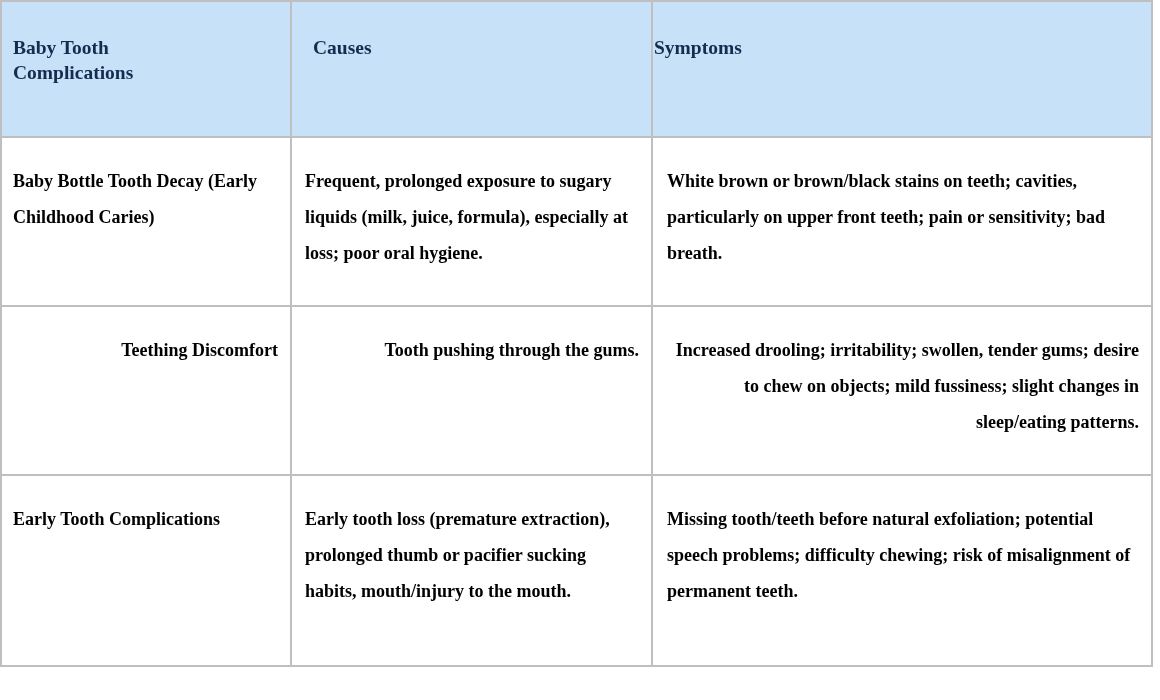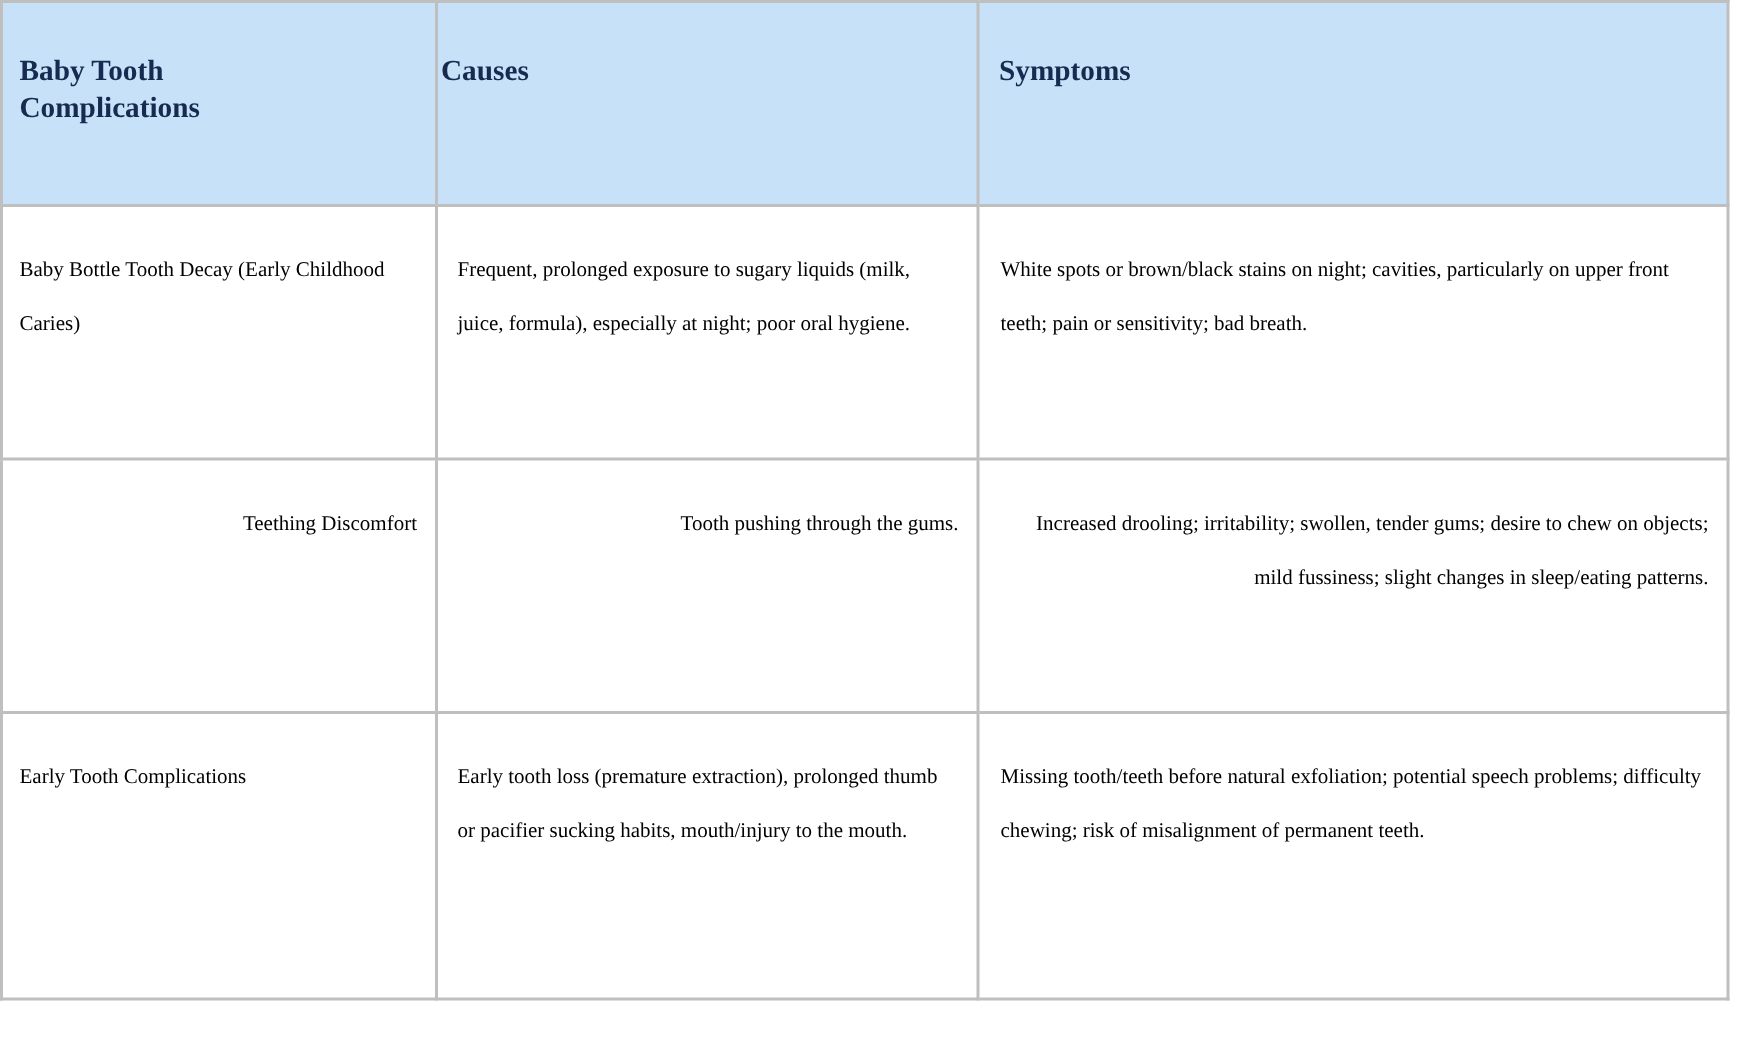--- a/index.html
+++ b/index.html
@@ -45,30 +45,30 @@
     background: #c6e1f8;
     color: #172a4f;
     font-weight: bold;
     font-size: 19.5px;
     line-height: 25px;
     text-align: left;
     padding: 33px 12px 12px 12px;
     height: 136px;
   }
   thead th.h1 { padding-left: 11px; }
-  thead th.h2 { padding-left: 2px; }
-  thead th.h3 { padding-left: 13px; }
+  thead th.h2 { padding-left: 21px; }
+  thead th.h3 { padding-left: 1px; }
 
   
   tbody td {
     background: #ffffff;
     color: #000000;
-    font-size: 14px;
+    font-size: 18px;
     line-height: 36px;
-    font-weight: normal;
+    font-weight: bold;
     padding: 25px 12px 18px 11px;
   }
   tbody td.col-cause { padding-left: 13px; }
   tbody td.col-symptom { padding-left: 14px; }
 
   tbody tr.r1 td { height: 169px; }
   tbody tr.r2 td { height: 169px; text-align: right; }
   tbody tr.r3 td { height: 191px; }
 </style>
 </head>
@@ -85,22 +85,22 @@
       <tr>
         <th class="h1" scope="col" style="white-space: pre-line;">Baby Tooth
 Complications</th>
         <th class="h2" scope="col" style="white-space: pre-line;">Causes</th>
         <th class="h3" scope="col" style="white-space: pre-line;">Symptoms</th>
       </tr>
     </thead>
     <tbody>
       <tr class="r1">
         <td class="col-complication">Baby Bottle Tooth Decay (Early Childhood Caries)</td>
-        <td class="col-cause">Frequent, prolonged exposure to sugary liquids (milk, juice, formula), especially at night; poor oral hygiene.</td>
-        <td class="col-symptom">White spots or brown/black stains on night; cavities, particularly on upper front teeth; pain or sensitivity; bad breath.</td>
+        <td class="col-cause">Frequent, prolonged exposure to sugary liquids (milk, juice, formula), especially at loss; poor oral hygiene.</td>
+        <td class="col-symptom">White brown or brown/black stains on teeth; cavities, particularly on upper front teeth; pain or sensitivity; bad breath.</td>
       </tr>
       <tr class="r2">
         <td class="col-complication">Teething Discomfort</td>
         <td class="col-cause">Tooth pushing through the gums.</td>
         <td class="col-symptom">Increased drooling; irritability; swollen, tender gums; desire to chew on objects; mild fussiness; slight changes in sleep/eating patterns.</td>
       </tr>
       <tr class="r3">
         <td class="col-complication">Early Tooth Complications</td>
         <td class="col-cause">Early tooth loss (premature extraction), prolonged thumb or pacifier sucking habits, mouth/injury to the mouth.</td>
         <td class="col-symptom">Missing tooth/teeth before natural exfoliation; potential speech problems; difficulty chewing; risk of misalignment of permanent teeth.</td>

